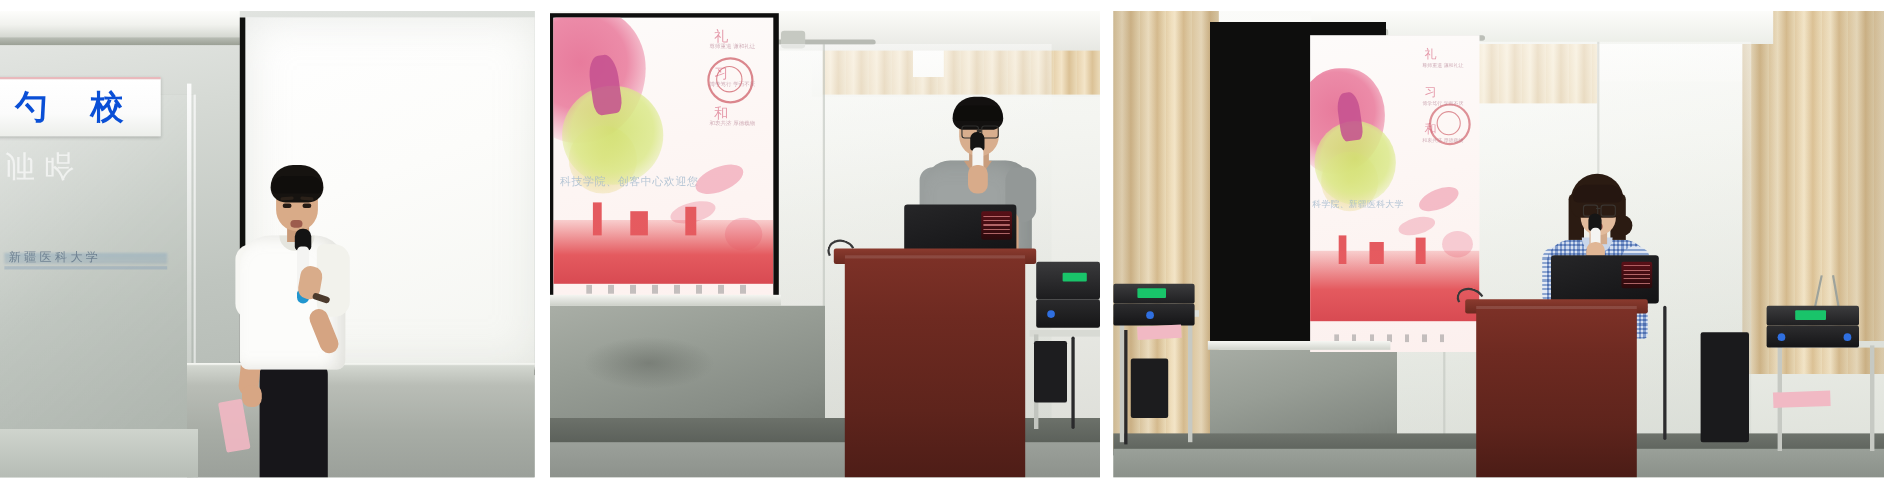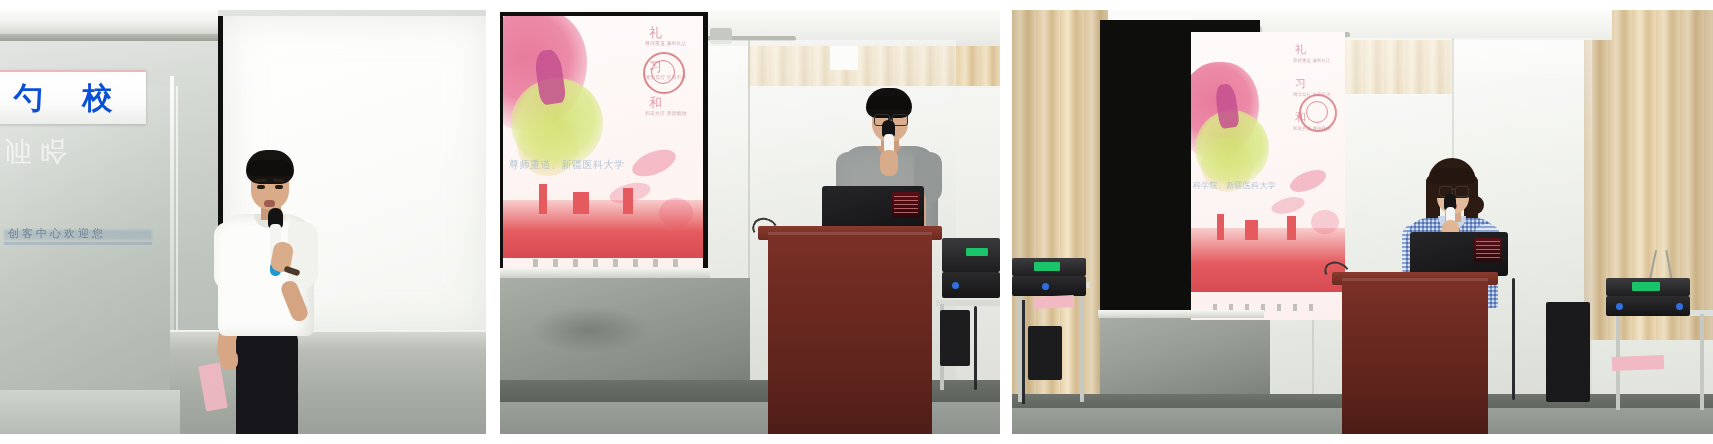--- a/index.html
+++ b/index.html
@@ -356,21 +356,21 @@
     <div class="layer p1-wall"></div>
     <div class="layer p1-glasspanel"></div>
     <div class="layer p1-glassedge"></div>
     <div class="layer p1-ceiling"></div>
     <div class="layer p1-ceilinglip"></div>
 
     <div class="layer p1-ghosttext">师哈</div>
 
     <div class="layer p1-glassband"></div>
     <div class="layer p1-glassband2"></div>
-    <div class="layer p1-smalltext">创客中心欢迎您</div>
+    <div class="layer p1-smalltext">新疆医科大学</div>
 
     <div class="layer p1-signboard">
       <div class="p1-signtext">勺  校</div>
     </div>
 
     <div class="layer p1-screen"></div>
     <div class="layer p1-counterlip"></div>
     <div class="layer p1-counter"></div>
     <div class="layer p1-floorsm"></div>
 
@@ -423,21 +423,21 @@
         <div class="layer p2-stamp"></div>
         <div class="layer p2-stamp-in"></div>
         <div class="layer p2-slide-col">
           <div class="p2-ch1">礼</div>
           <div class="p2-chsub" style="top:18px">尊师重道 谦和礼让</div>
           <div class="p2-ch2">习</div>
           <div class="p2-chsub" style="top:52px">博学笃行 学而不厌</div>
           <div class="p2-ch3">和</div>
           <div class="p2-chsub" style="top:88px">和衷共济 厚德载物</div>
         </div>
-        <div class="layer p2-slidetext">尊师重道、新疆医科大学</div>
+        <div class="layer p2-slidetext">科技学院、创客中心欢迎您</div>
         <div class="layer p2-petal-a"></div>
         <div class="layer p2-petal-b"></div>
         <div class="layer p2-petal-c"></div>
         <div class="layer p2-tower"></div>
         <div class="layer p2-tower2"></div>
         <div class="layer p2-tower3"></div>
         <div class="layer p2-skyline"></div>
         <div class="layer p2-slidebar"></div>
       </div>
     </div>

